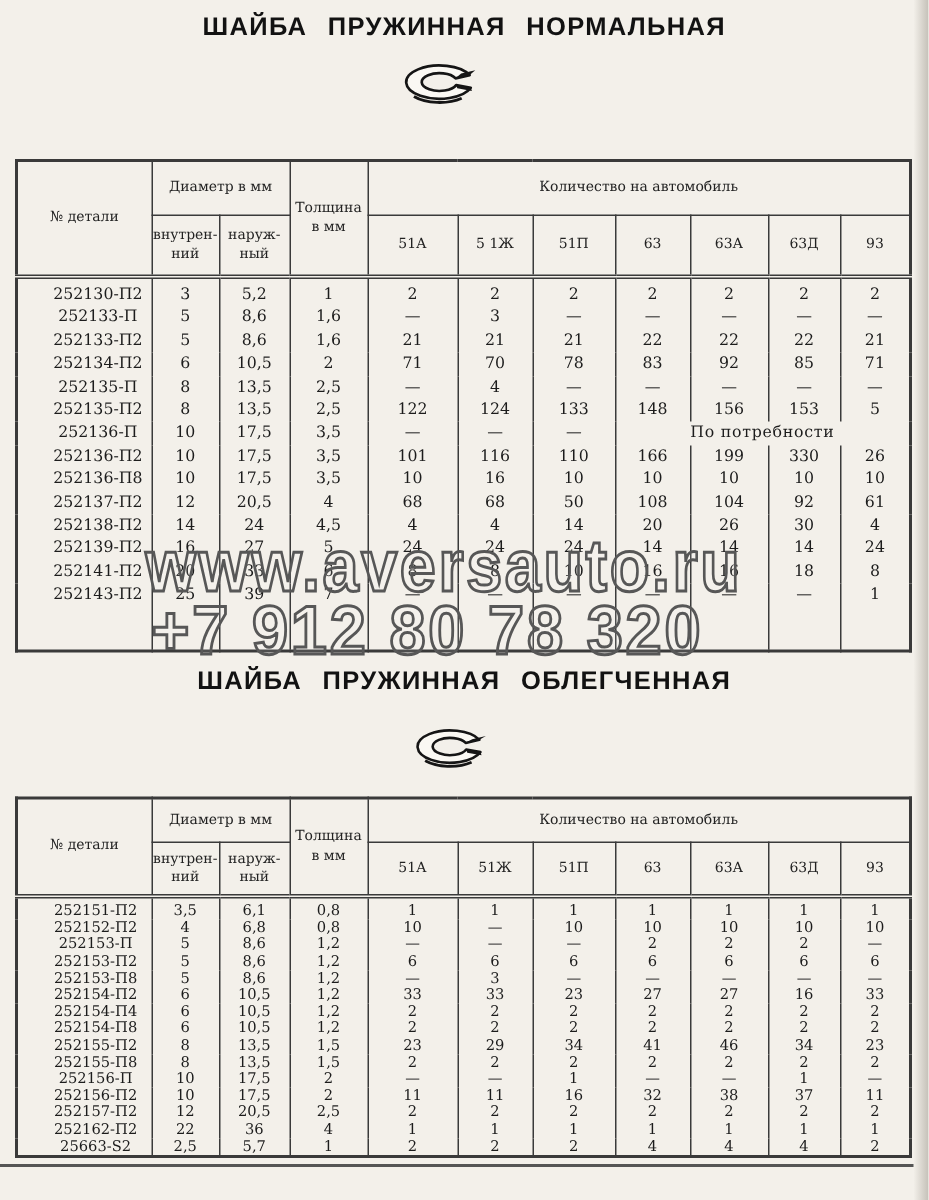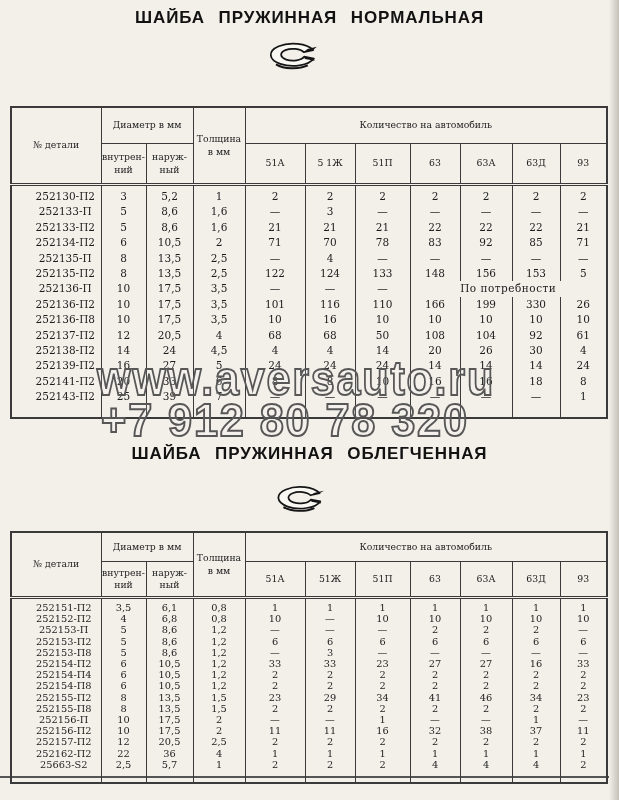--- a/index.html
+++ b/index.html
@@ -45,29 +45,29 @@
     padding:0; color:#1c1c1c;
   }
   table.t td.part { text-align:center; padding-left:18px; }
   table.t td.note { font-size:10px; letter-spacing:0.5px; }
 
   #t1 { top:106px; }
   #t1 thead tr.r1 th { height:33px; }
   #t1 thead tr.r2 th { height:37px; }
   #t1 td { font-size:10.5px; line-height:15.4px; }
   #t1 tbody tr:first-child td { padding-top:3px; }
-  #t1 tbody tr:last-child td  { padding-bottom:12px; }
+  #t1 tbody tr:last-child td  { padding-bottom:28px; }
 
   #t2 { top:531px; }
   #t2 thead tr.r1 th { height:26px; }
   #t2 thead tr.r2 th { height:32px; }
   #t2 td { font-size:9.8px; line-height:11.2px; }
   #t2 td.part { padding-left:15px; }
   #t2 tbody tr:first-child td { padding-top:3px; }
-  #t2 tbody tr:last-child td  { padding-bottom:12px; }
+  #t2 tbody tr:last-child td  { }
 
   .wm {
     position:absolute; z-index:5; pointer-events:none;
     font-family:"Liberation Sans", sans-serif; font-weight:700;
     color:rgba(255,255,255,0.10);
     -webkit-text-stroke:2px #575757;
     white-space:nowrap; transform-origin:left top;
   }
   #wm-site  { left:97px;  top:350px; font-size:49px; letter-spacing:2px; transform:scaleX(0.88); }
   #wm-phone { left:101px; top:393px; font-size:46px; letter-spacing:2px; transform:scaleX(0.94); }

